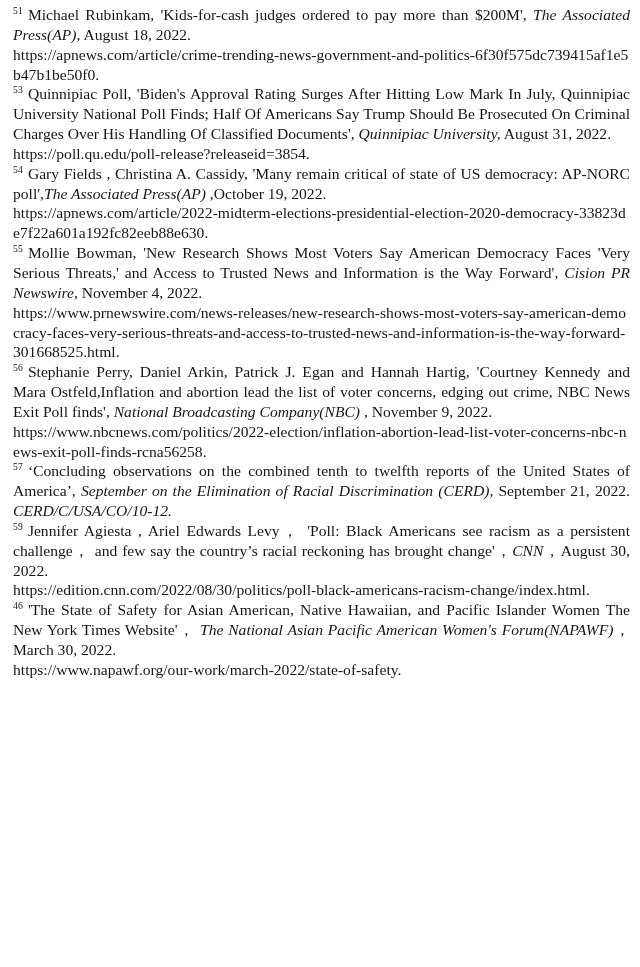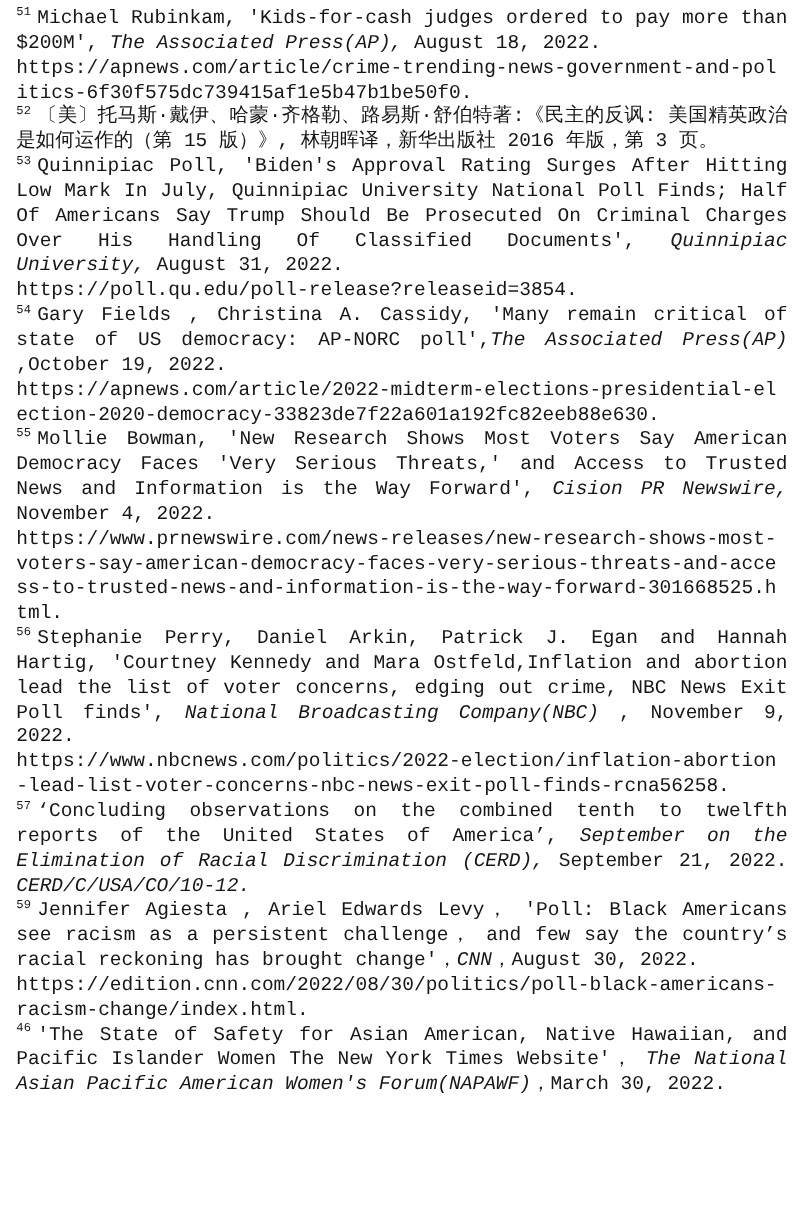--- a/index.html
+++ b/index.html
@@ -8,21 +8,21 @@
     background: #ffffff;
   }
   .page {
     position: relative;
     width: 640px;
     height: 967px;
     box-sizing: border-box;
     background: #ffffff;
     padding: 5px 10px 0 13px;
     overflow: hidden;
-    font-family: Liberation Mono, monospace;
+    font-family: Liberation Serif, serif;
     font-size: 15.6px;
     line-height: 19.85px;
     color: #161616;
     text-align: justify;
   }
   p.footnote {
     margin: 0;
     padding: 0;
   }
   sup.fn-num {
@@ -37,22 +37,21 @@
   .seg-url {
     word-break: break-all;
   }
 </style>
 </head>
 <body>
 
 <div class="page">
   <div>
       <p class="footnote"><sup class="fn-num">51</sup><span>Michael Rubinkam, 'Kids-for-cash judges ordered to pay more than $200M', </span><span class="seg-italic">The Associated Press(AP),</span><span> August 18, 2022.</span><br><span class="seg-url">https://apnews.com/article/crime-trending-news-government-and-politics-6f30f575dc739415af1e5b47b1be50f0.</span></p>
-      <p class="footnote"><sup class="fn-num">52</sup><span>〔美〕托马斯·戴伊、哈蒙·齐格勒、路易斯·舒伯特著:《民主的反讽: 美国精英政治是如何运作的（第 15 版）》, 林朝晖译，新华出版社 2016 年版，第 3 页。</span></p>
       <p class="footnote"><sup class="fn-num">53</sup><span>Quinnipiac Poll, 'Biden's Approval Rating Surges After Hitting Low Mark In July, Quinnipiac University National Poll Finds; Half Of Americans Say Trump Should Be Prosecuted On Criminal Charges Over His Handling Of Classified Documents', </span><span class="seg-italic">Quinnipiac University,</span><span> August 31, 2022.</span><br><span class="seg-url">https://poll.qu.edu/poll-release?releaseid=3854.</span></p>
       <p class="footnote"><sup class="fn-num">54</sup><span>Gary Fields , Christina A. Cassidy, 'Many remain critical of state of US democracy: AP-NORC poll',</span><span class="seg-italic">The Associated Press(AP)</span><span> ,October 19, 2022.</span><br><span class="seg-url">https://apnews.com/article/2022-midterm-elections-presidential-election-2020-democracy-33823de7f22a601a192fc82eeb88e630.</span></p>
       <p class="footnote"><sup class="fn-num">55</sup><span>Mollie Bowman, 'New Research Shows Most Voters Say American Democracy Faces 'Very Serious Threats,' and Access to Trusted News and Information is the Way Forward', </span><span class="seg-italic">Cision PR Newswire,</span><span> November 4, 2022.</span><br><span class="seg-url">https://www.prnewswire.com/news-releases/new-research-shows-most-voters-say-american-democracy-faces-very-serious-threats-and-access-to-trusted-news-and-information-is-the-way-forward-301668525.html.</span></p>
       <p class="footnote"><sup class="fn-num">56</sup><span>Stephanie Perry, Daniel Arkin, Patrick J. Egan and Hannah Hartig, 'Courtney Kennedy and Mara Ostfeld,Inflation and abortion lead the list of voter concerns, edging out crime, NBC News Exit Poll finds', </span><span class="seg-italic">National Broadcasting Company(NBC)</span><span> , November 9, 2022.</span><br><span class="seg-url">https://www.nbcnews.com/politics/2022-election/inflation-abortion-lead-list-voter-concerns-nbc-news-exit-poll-finds-rcna56258.</span></p>
       <p class="footnote"><sup class="fn-num">57</sup><span>‘Concluding observations on the combined tenth to twelfth reports of the United States of America’, </span><span class="seg-italic">September on the Elimination of Racial Discrimination (CERD),</span><span> September 21, 2022. </span><span class="seg-italic">CERD/C/USA/CO/10-12.</span></p>
       <p class="footnote"><sup class="fn-num">59</sup><span>Jennifer Agiesta , Ariel Edwards Levy， 'Poll: Black Americans see racism as a persistent challenge， and few say the country’s racial reckoning has brought change'，</span><span class="seg-italic">CNN</span><span>，August 30, 2022.</span><br><span class="seg-url">https://edition.cnn.com/2022/08/30/politics/poll-black-americans-racism-change/index.html.</span></p>
-      <p class="footnote"><sup class="fn-num">46</sup><span>'The State of Safety for Asian American, Native Hawaiian, and Pacific Islander Women The New York Times Website'， </span><span class="seg-italic">The National Asian Pacific American Women's Forum(NAPAWF)</span><span>，March 30, 2022.</span><br></p>
+      <p class="footnote"><sup class="fn-num">46</sup><span>'The State of Safety for Asian American, Native Hawaiian, and Pacific Islander Women The New York Times Website'， </span><span class="seg-italic">The National Asian Pacific American Women's Forum(NAPAWF)</span><span>，March 30, 2022.</span><br><span class="seg-url">https://www.napawf.org/our-work/march-2022/state-of-safety.</span></p>
     </div>
 </div>
 
 </body></html>

